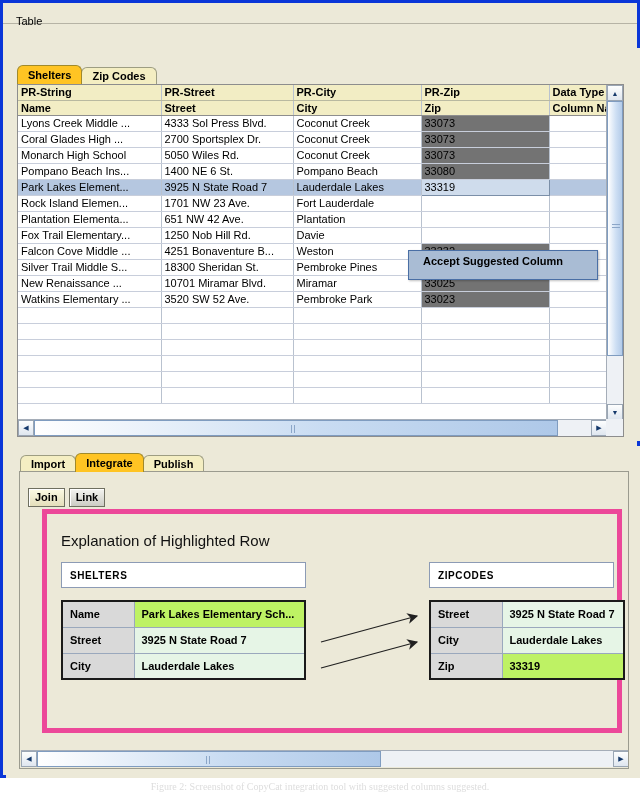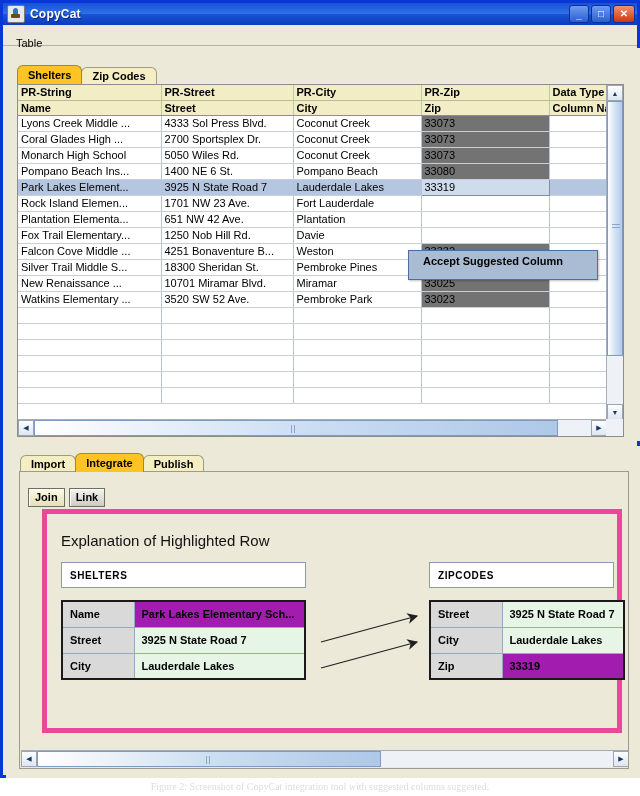--- a/index.html
+++ b/index.html
@@ -358,21 +358,21 @@
     border: 1px solid #9aa8bd;
     height: 26px;
     padding: 0 7px;
     font-weight: bold;
     box-sizing: border-box;
     white-space: nowrap;
     overflow: hidden;
     text-overflow: ellipsis;
   }
   table.mini td.k { background: #d9d9d9; }
-  table.mini td.v { background: #a21caf; }
+  table.mini td.v { background: #bef264; }
   table.mini td.vg { background: #e6f5e6; }
 
   .arrows { position: absolute; left: 295px; top: 636px; }
 
   .sb-h2 {
     position: absolute;
     left: 1px; bottom: 1px;
     height: 17px;
     width: 608px;
     background: #eef1f5;
@@ -390,35 +390,20 @@
     font-family: "Liberation Serif", serif;
     white-space: nowrap;
     overflow: hidden;
   }
 </style>
 </head>
 <body>
 
 <div id="app-window">
 
-  <div class="titlebar">
-    <div class="title-icon"></div>
-    <div class="title-text">CopyCat</div>
-    <div class="win-btns">
-      <div class="win-btn min">
-        <span class="g">_</span>
-      </div>
-      <div class="win-btn">
-        <span class="g">□</span>
-      </div>
-      <div class="win-btn close">
-        <span class="g">✕</span>
-      </div>
-    </div>
-  </div>
 
   <div class="menubar">
     <div class="menu-item">Table</div>
   </div>
 
   <div class="upper-panel">
 
     <div class="tabstrip">
       <div class="tab active">Shelters</div>
       <div class="tab">Zip Codes</div>

